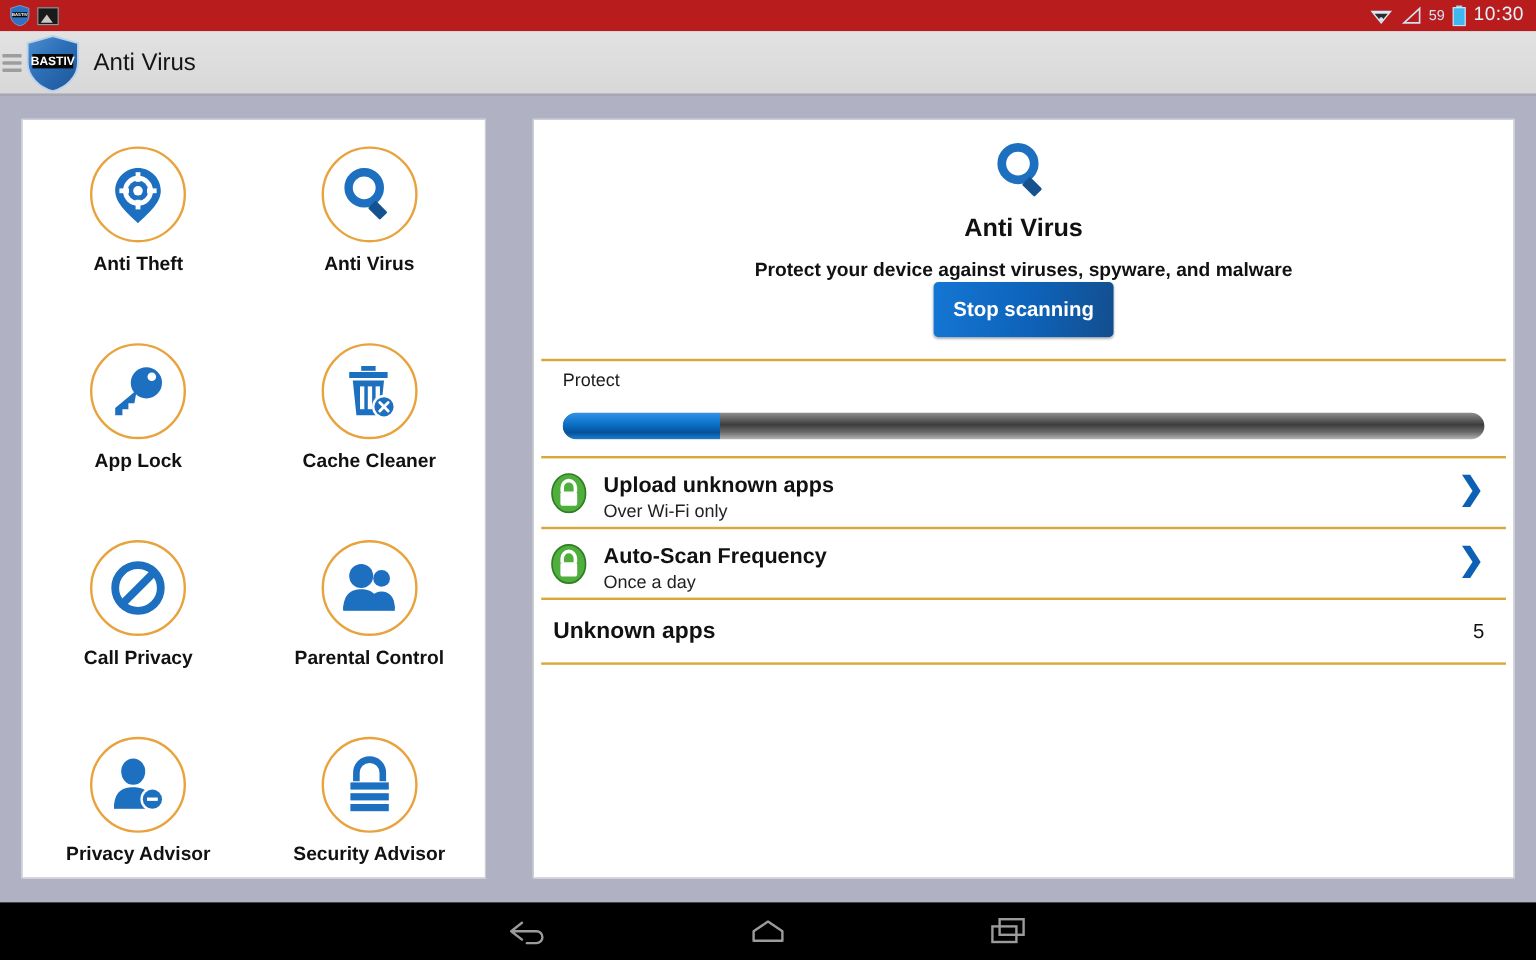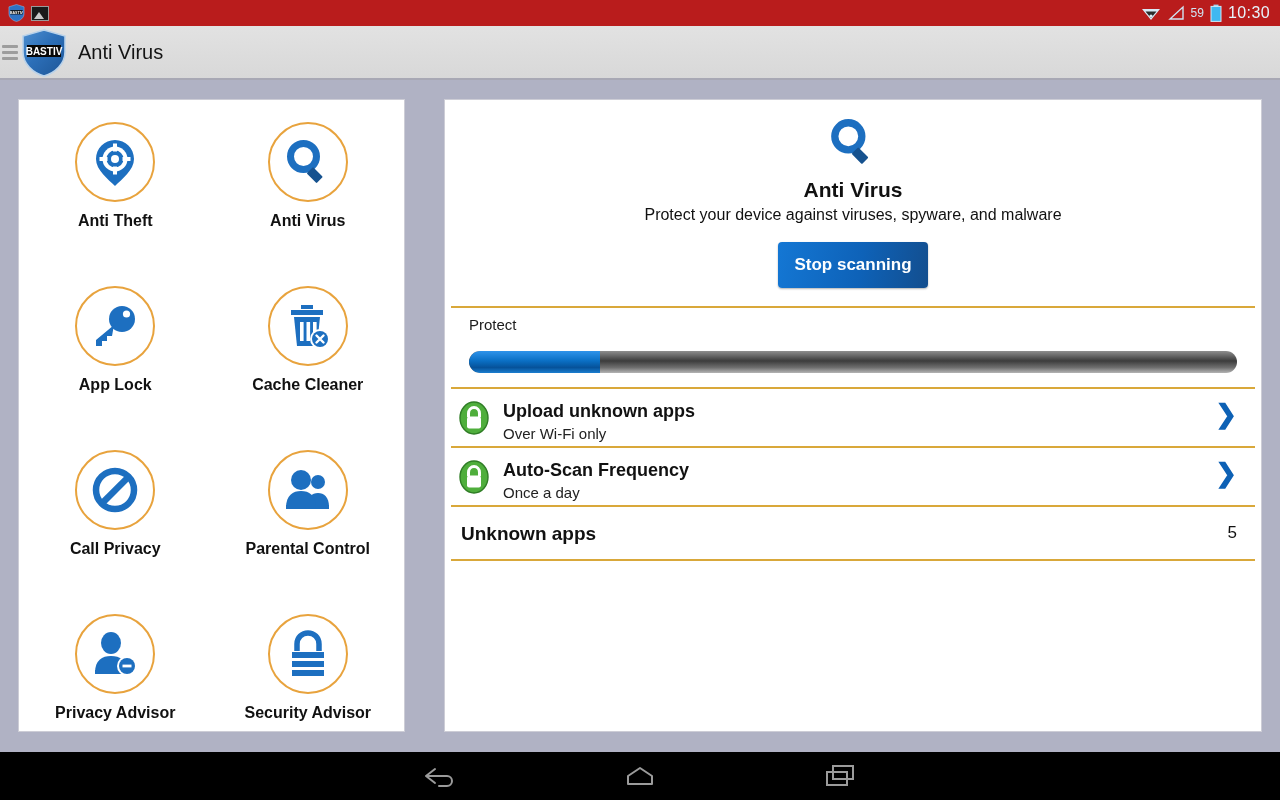--- a/index.html
+++ b/index.html
@@ -62,23 +62,23 @@
     width:80px; height:80px; border-radius:50%;
     border:2px solid #e8a33d; margin:0 auto 10px;
     display:flex; align-items:center; justify-content:center;
     background:#fff;
   }
   .tile-label { font-size:16px; font-weight:bold; color:#111; }
 
   
   .av-head { padding:16px 0 0; text-align:center; }
   .av-title { font-size:21px; font-weight:bold; color:#111; margin-top:6px; }
-  .av-sub { font-size:16px; font-weight:normal; color:#111; margin-top:4px; }
+  .av-sub { font-size:16px; font-weight:bold; color:#111; margin-top:14px; }
   .scan-btn {
-    display:inline-block; margin-top:18px; padding:13px 16px;
+    display:inline-block; padding:13px 16px;
     background:linear-gradient(100deg,#1477d4 0%,#0e62b8 55%,#134e8e 100%);
     color:#fff; font-size:17px; font-weight:bold; border:none; border-radius:4px;
     cursor:pointer; box-shadow:0 1px 2px rgba(0,0,0,.3);
   }
 
   .rule { height:2px; background:#d9a83a; margin:0 6px; }
 
   .progress-block { padding:8px 24px 14px; }
   .progress-label { font-size:15px; color:#1b1b1b; margin-bottom:18px; }
   .pbar {
@@ -97,21 +97,21 @@
     display:flex; align-items:flex-start; gap:14px;
     padding:12px 24px 4px 14px; cursor:pointer;
   }
   .lock-badge { width:30px; height:34px; flex:0 0 30px; }
   .setting-text { flex:1; }
   .setting-title { font-size:18px; font-weight:bold; color:#111; }
   .setting-sub { font-size:15px; color:#222; margin-top:3px; }
   .chevron { color:#0d61b5; font-size:26px; font-weight:bold; line-height:1; }
 
   .unknown-row {
-    display:flex; padding:16px 24px 14px 16px; cursor:pointer;
+    display:flex; align-items:center; padding:16px 24px 14px 16px; cursor:pointer;
   }
   .unknown-title { font-size:19px; font-weight:bold; color:#111; }
   .unknown-count { margin-left:auto; font-size:17px; color:#111; }
 
   
   .navbar {
     position:absolute; left:0; bottom:0; width:1280px; height:48px;
     background:#000; display:flex; align-items:center; justify-content:center; gap:140px;
   }
   .navbtn { width:60px; height:36px; display:flex; align-items:center; justify-content:center; cursor:pointer; }

